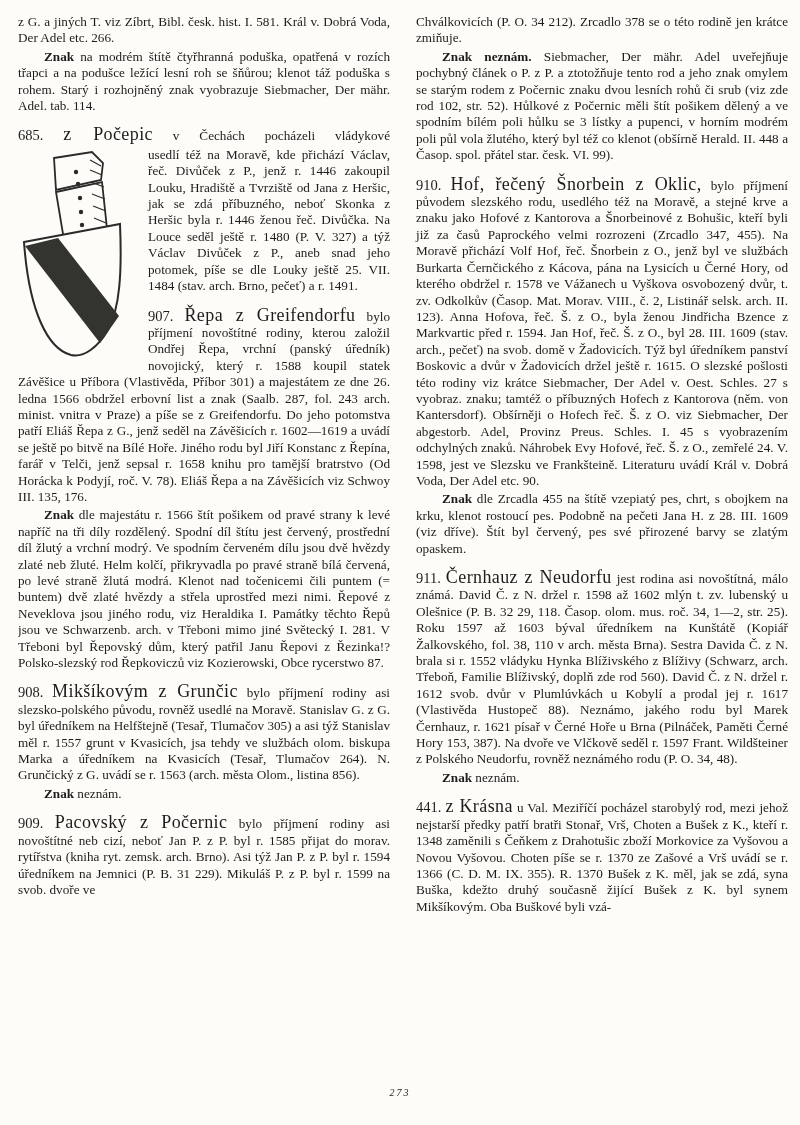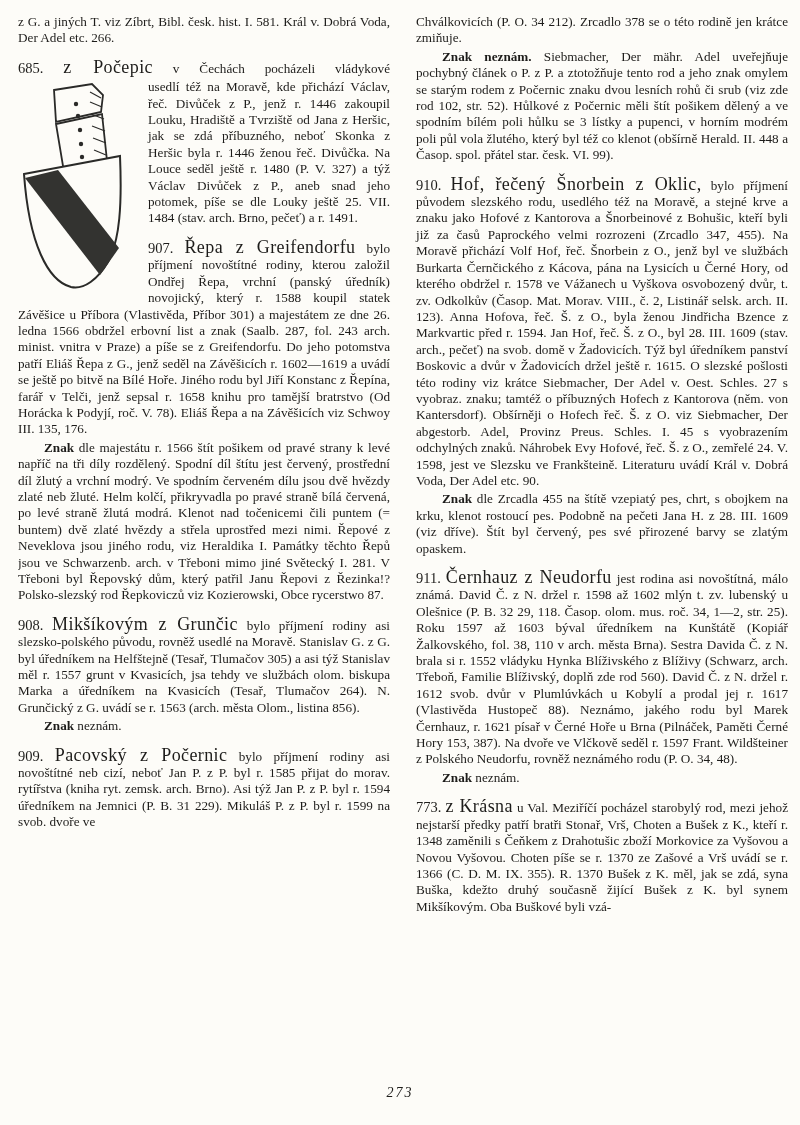--- a/index.html
+++ b/index.html
@@ -29,32 +29,33 @@
   .figure-float{
     float:left;
     width:118px;height:212px;
     margin:3px 12px 2px 0;
   }
   .figure-float svg{display:block;width:100%;height:100%;}
   .pageno{
     position:absolute;left:0;right:0;bottom:24px;
     text-align:center;
     font-style:italic;
-    font-size:14px;
+    font-size:10px;
     letter-spacing:2px;
   }
 </style>
 </head>
 <body>
 
 <div class="page">
   <div class="columns">
 
     <div class="col">
       <p class="noindent">z G. a jiných T. viz Zíbrt, Bibl. česk. hist. I. 581. Král v. Dobrá Voda, Der Adel etc. 266.</p>
+      <p class="znak-p"><span class="lead">Znak</span><span> na modrém štítě čtyřhranná poduška, opatřená v rozích třapci a na podušce ležící lesní roh se šňůrou; klenot táž poduška s rohem. Starý i rozhojněný znak vyobrazuje Siebmacher, Der mähr. Adel. tab. 114.</span></p>
 
       <div class="entry">
         <p class="noindent head-fill">
           <span class="entry-num">685.</span>
           <span class="entry-name">z Počepic</span>
           <span>v Čechách pocházeli vládykové</span>
         </p>
         <div>
           <span class="figure-float">
             <svg viewBox="0 0 118 212" xmlns="http://www.w3.org/2000/svg">
@@ -133,21 +134,21 @@
         <p class="noindent">
           <span class="entry-num">911.</span>
           <span class="entry-name">Černhauz z Neudorfu</span>
           <span>jest rodina asi novoštítná, málo známá. David Č. z N. držel r. 1598 až 1602 mlýn t. zv. lubenský u Olešnice (P. B. 32 29, 118. Časop. olom. mus. roč. 34, 1—2, str. 25). Roku 1597 až 1603 býval úředníkem na Kunštátě (Kopiář Žalkovského, fol. 38, 110 v arch. města Brna). Sestra Davida Č. z N. brala si r. 1552 vládyku Hynka Blíživského z Blíživy (Schwarz, arch. Třeboň, Familie Blíživský, doplň zde rod 560). David Č. z N. držel r. 1612 svob. dvůr v Plumlúvkách u Kobylí a prodal jej r. 1617 (Vlastivěda Hustopeč 88). Neznámo, jakého rodu byl Marek Černhauz, r. 1621 písař v Černé Hoře u Brna (Pilnáček, Paměti Černé Hory 153, 387). Na dvoře ve Vlčkově seděl r. 1597 Frant. Wildšteiner z Polského Neudorfu, rovněž neznámého rodu (P. O. 34, 48).</span>
         </p>
         <p class="znak-p"><span class="lead">Znak</span><span> neznám.</span></p>
       </div>
 
       <div class="entry">
         <p class="noindent">
-          <span class="entry-num">773.</span>
+          <span class="entry-num">441.</span>
           <span class="entry-name">z Krásna</span>
           <span>u Val. Meziříčí pocházel starobylý rod, mezi jehož nejstarší předky patří bratři Stonař, Vrš, Choten a Bušek z K., kteří r. 1348 zaměnili s Čeňkem z Drahotušic zboží Morkovice za Vyšovou a Novou Vyšovou. Choten píše se r. 1370 ze Zašové a Vrš uvádí se r. 1366 (C. D. M. IX. 355). R. 1370 Bušek z K. měl, jak se zdá, syna Buška, kdežto druhý současně žijící Bušek z K. byl synem Mikšíkovým. Oba Buškové byli vzá-</span>
         </p>
       </div>
     </div>
 
   </div>
 
   <div class="pageno">273</div>
 </div>

